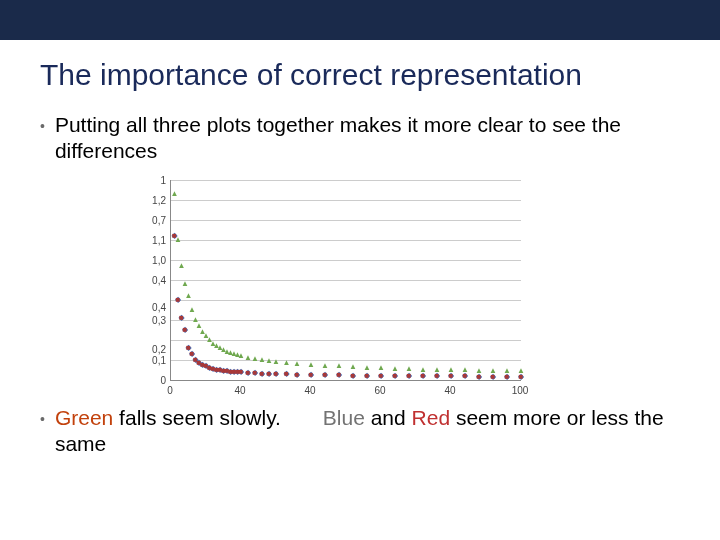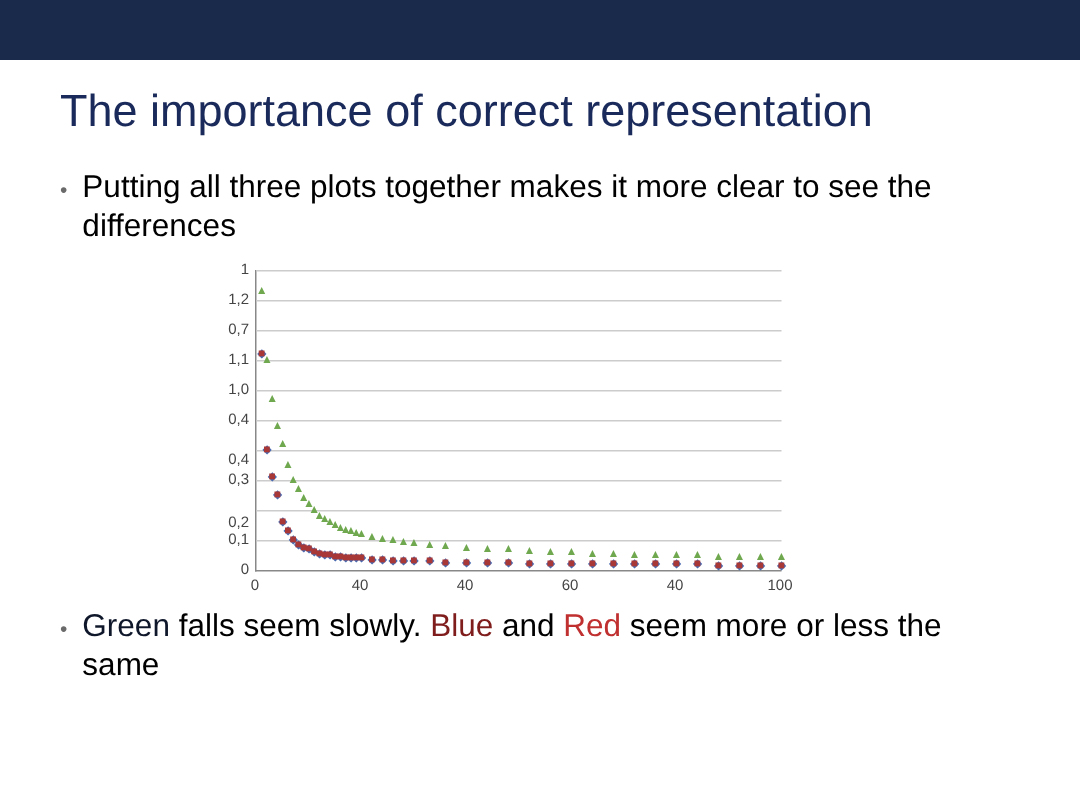--- a/index.html
+++ b/index.html
@@ -35,22 +35,22 @@
     font-size: 14px;
     color: #6a6a6a;
     margin-right: 10px;
     margin-top: 6px;
   }
   .bullet-text {
     font-size: 21px;
     line-height: 1.25;
     color: #000;
   }
-  .c-green  { color: #0f172a; }
-  .c-blue   { color: #7f1d1d; }
+  .c-green  { color: #c2410c; }
+  .c-blue   { color: #737373; margin-left: 36px; }
   .c-red    { color: #c03030; }
 
   
   .chart-wrap {
     margin: 10px auto 10px auto;
     width: 540px;
     height: 220px;
     position: relative;
     font-size: 10px;
     color: #444;

